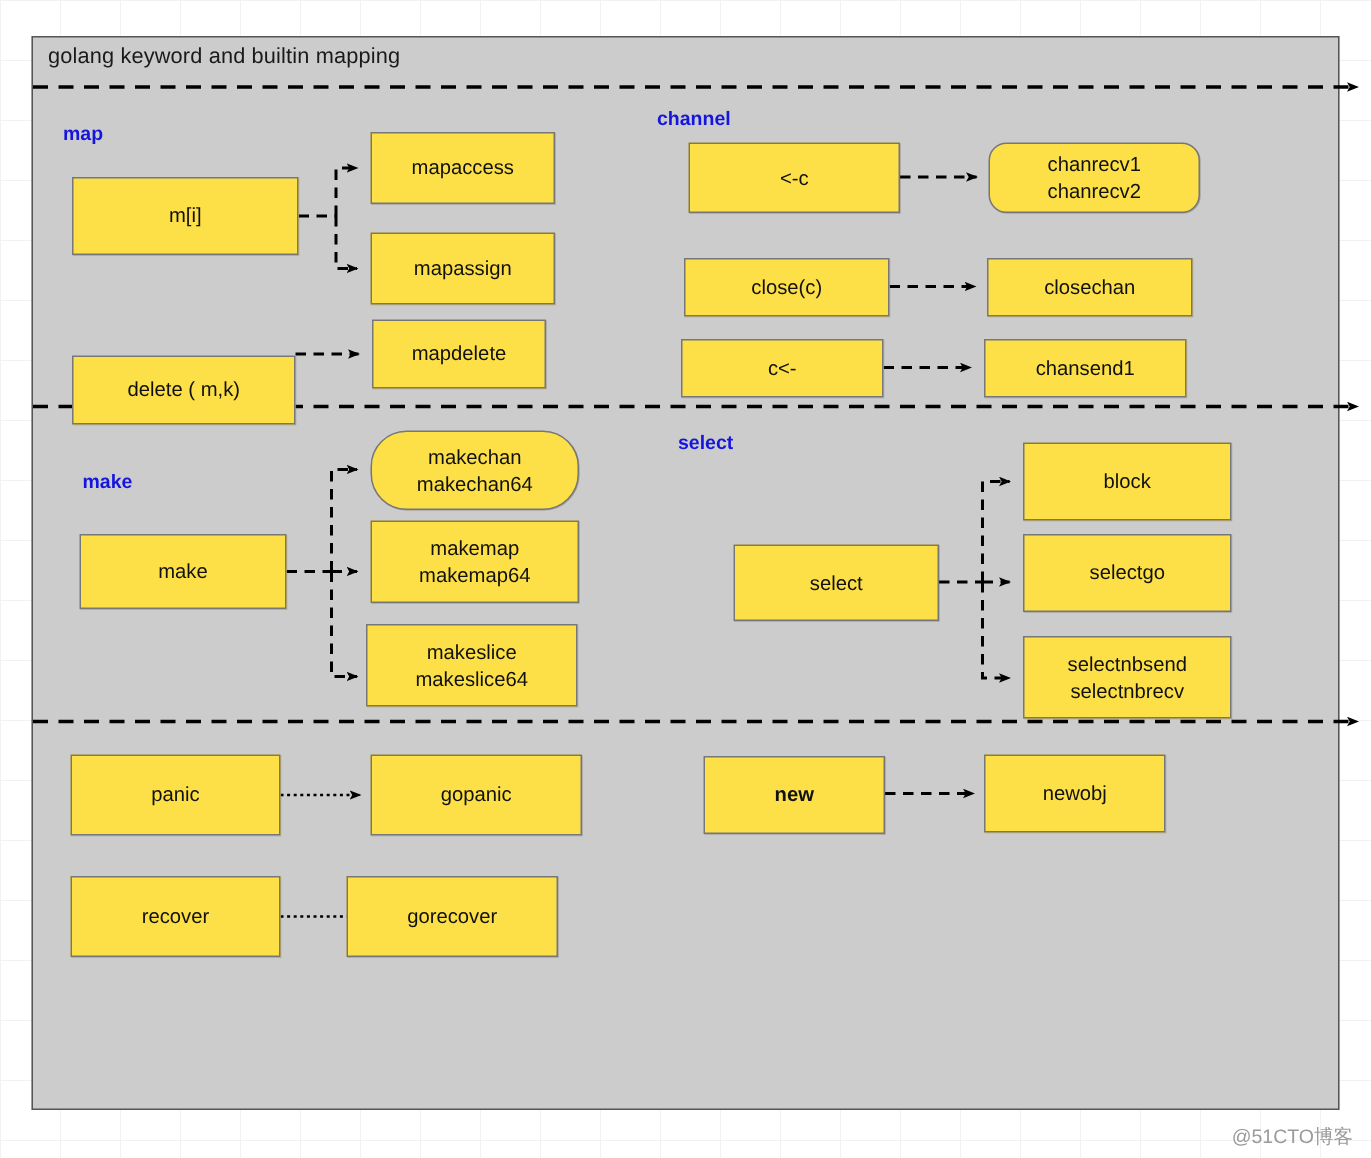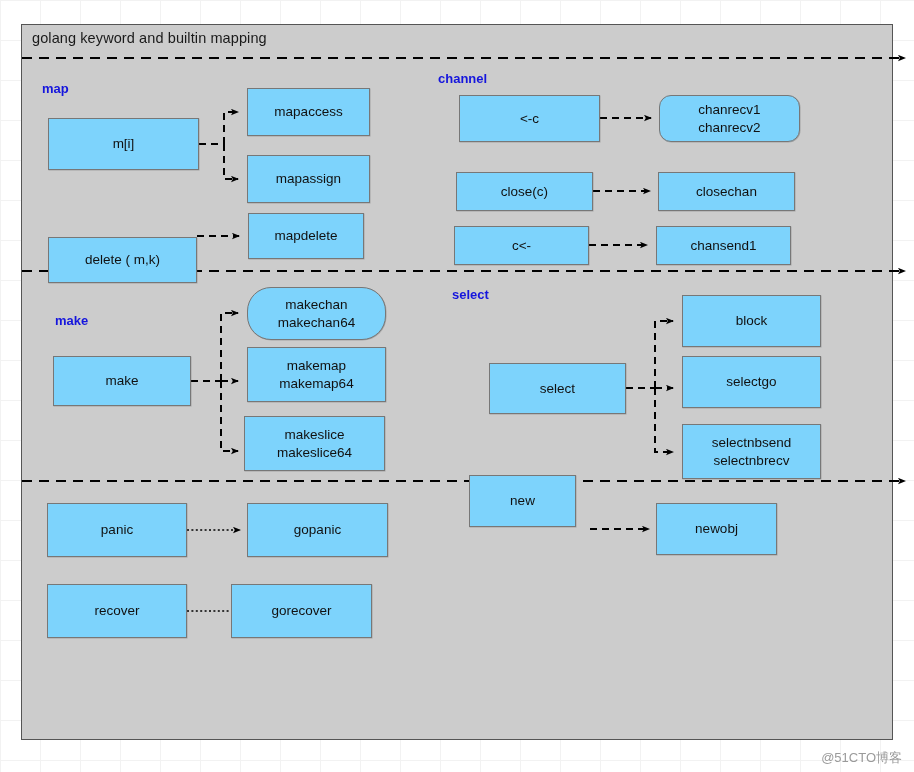--- a/index.html
+++ b/index.html
@@ -67,21 +67,21 @@
     color: #1515dd;
     font-size: 13px;
     font-weight: bold;
     z-index: 3;
     white-space: nowrap;
   }
 
   
   .node {
     position: absolute;
-    background: #7dd3fc;
+    background: #fde047;
     border: 1px solid #777777;
     box-sizing: border-box;
     display: flex;
     align-items: center;
     justify-content: center;
     text-align: center;
     color: #111111;
     font-size: 13.5px;
     line-height: 1.32;
     z-index: 3;
@@ -249,20 +249,20 @@
 </div>
 <div class="node" style="left:247px; top:503px; width:141px; height:54px;">
   <span class="node-text">gopanic</span>
 </div>
 <div class="node" style="left:47px; top:584px; width:140px; height:54px;">
   <span class="node-text">recover</span>
 </div>
 <div class="node" style="left:231px; top:584px; width:141px; height:54px;">
   <span class="node-text">gorecover</span>
 </div>
-<div class="node" style="left:469px; top:475px; width:107px; height:52px;">
+<div class="node" style="left:469px; top:504px; width:121px; height:52px;font-weight:bold;">
   <span class="node-text">new</span>
 </div>
 <div class="node" style="left:656px; top:503px; width:121px; height:52px;">
   <span class="node-text">newobj</span>
 </div>
 
 <div id="watermark">@51CTO博客</div>
 
 </body></html>

